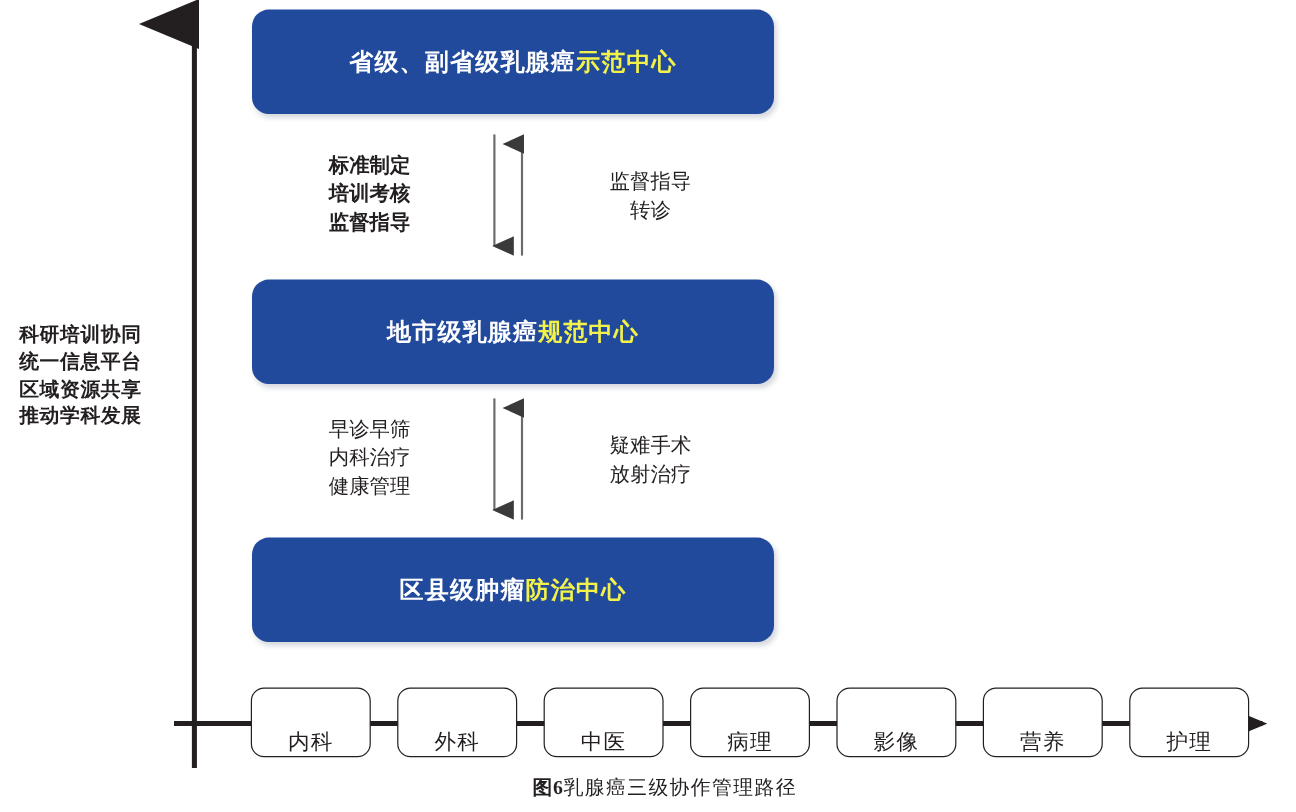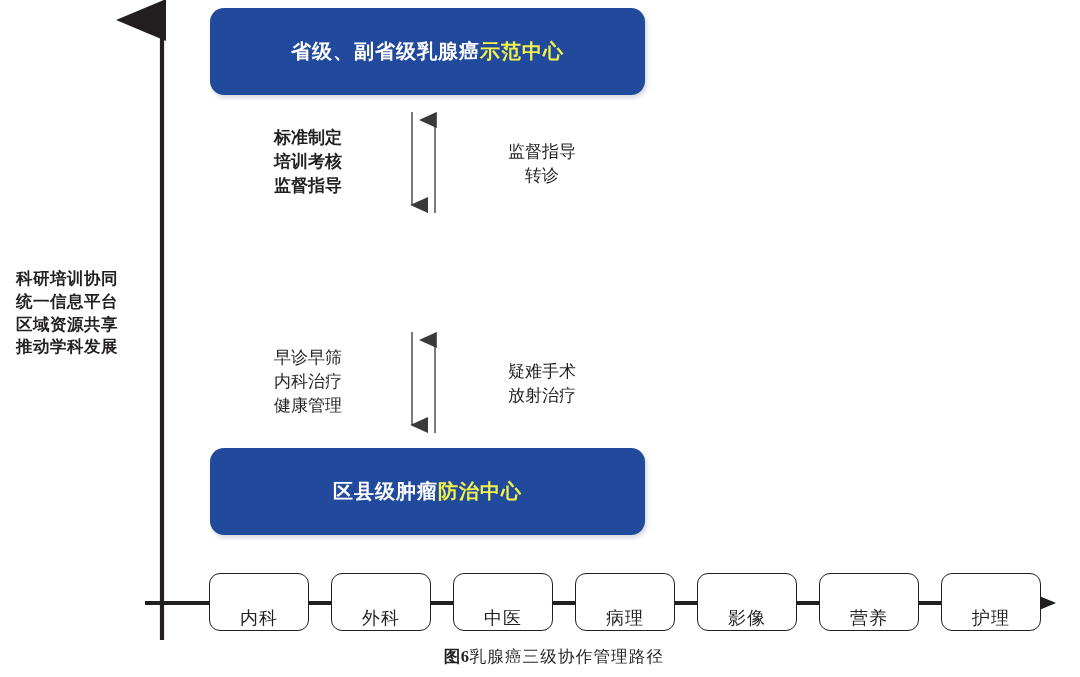--- a/index.html
+++ b/index.html
@@ -191,20 +191,23 @@
       <line x1="12" y1="2" x2="12" y2="95" stroke="#6b6b6b" stroke-width="1.8" marker-end="url(#fDown1)"></line>
       <line x1="35" y1="103" x2="35" y2="10" stroke="#6b6b6b" stroke-width="1.8" marker-end="url(#fUp1)"></line>
     </svg>
   </div>
   <div class="flow-label" id="label-down-1" style="white-space:pre-line">标准制定
 培训考核
 监督指导</div>
   <div class="flow-label" id="label-up-1" style="white-space:pre-line">监督指导
 转诊</div>
 
+  <div class="level-box" id="box-city">
+    <span class="txt"><span class="white">地市级乳腺癌</span><span class="yellow">规范中心</span></span>
+  </div>
 
   <div class="arrow-pair" id="arrows-2">
     <svg width="50" height="105" viewBox="0 0 50 105">
       <defs>
         <marker id="fDown2" markerWidth="9" markerHeight="10" refX="4.5" refY="9" orient="auto">
           <polygon points="4.5,10 0,0 9,0" fill="#3a3a3a"></polygon>
         </marker>
         <marker id="fUp2" markerWidth="9" markerHeight="10" refX="4.5" refY="9" orient="auto">
           <polygon points="4.5,0 0,10 9,10" fill="#3a3a3a"></polygon>
         </marker>

